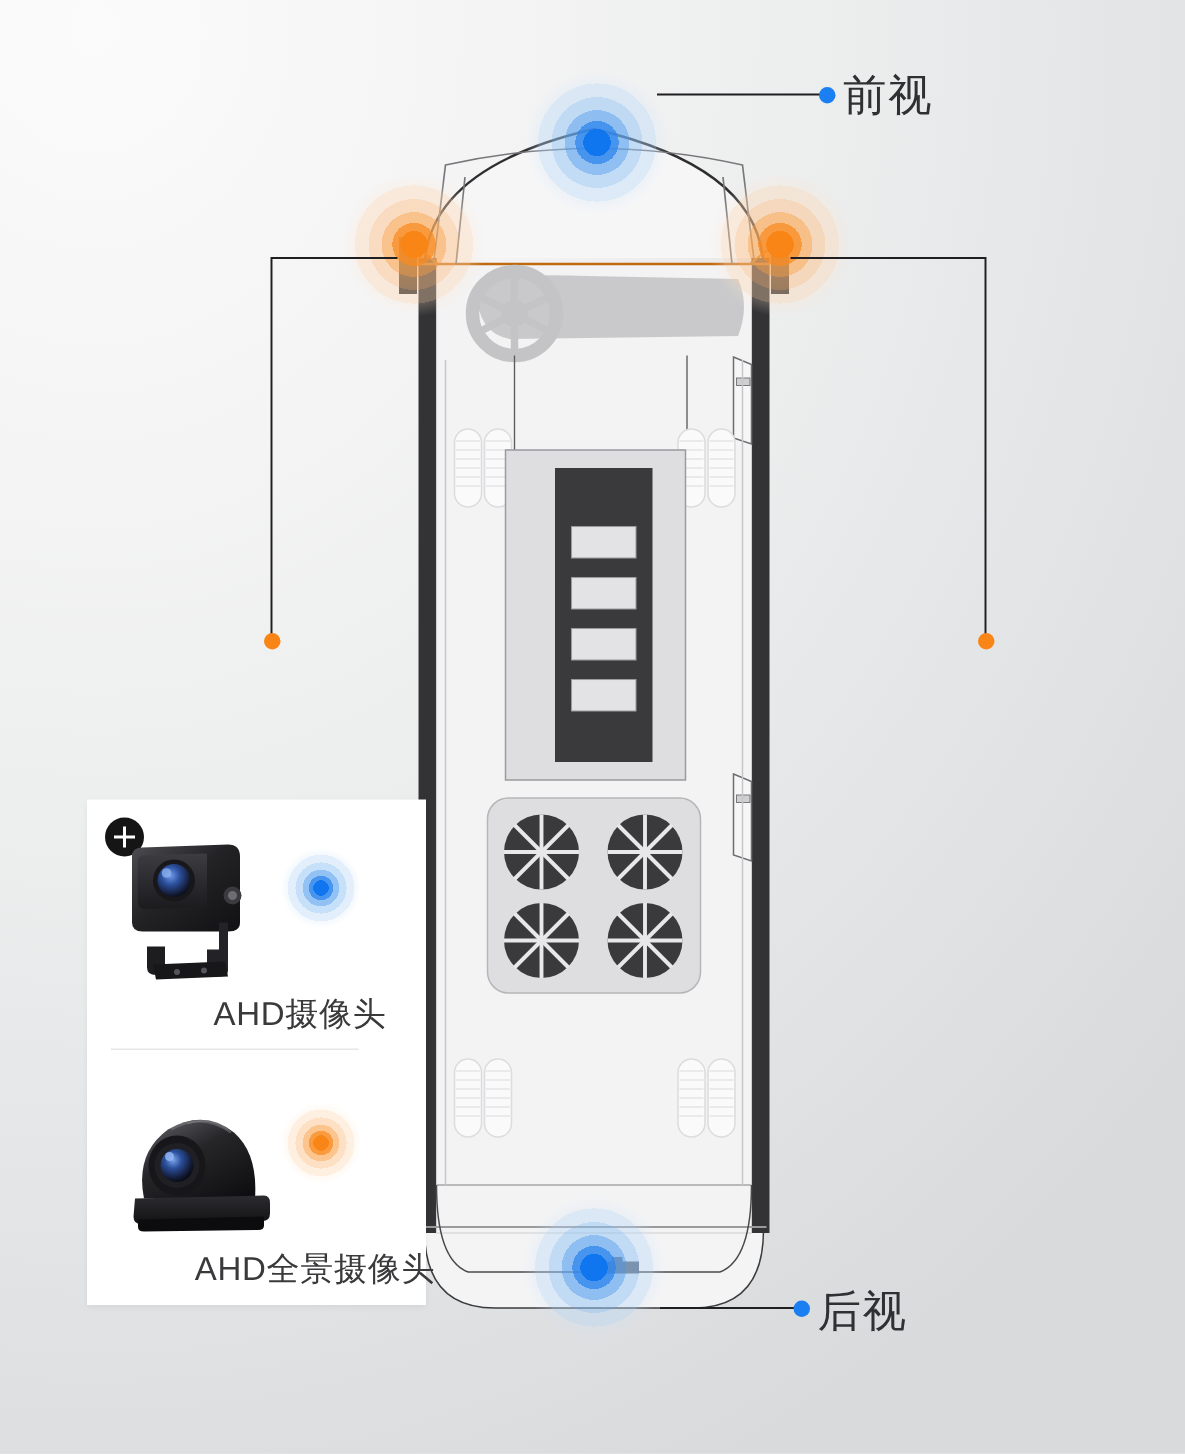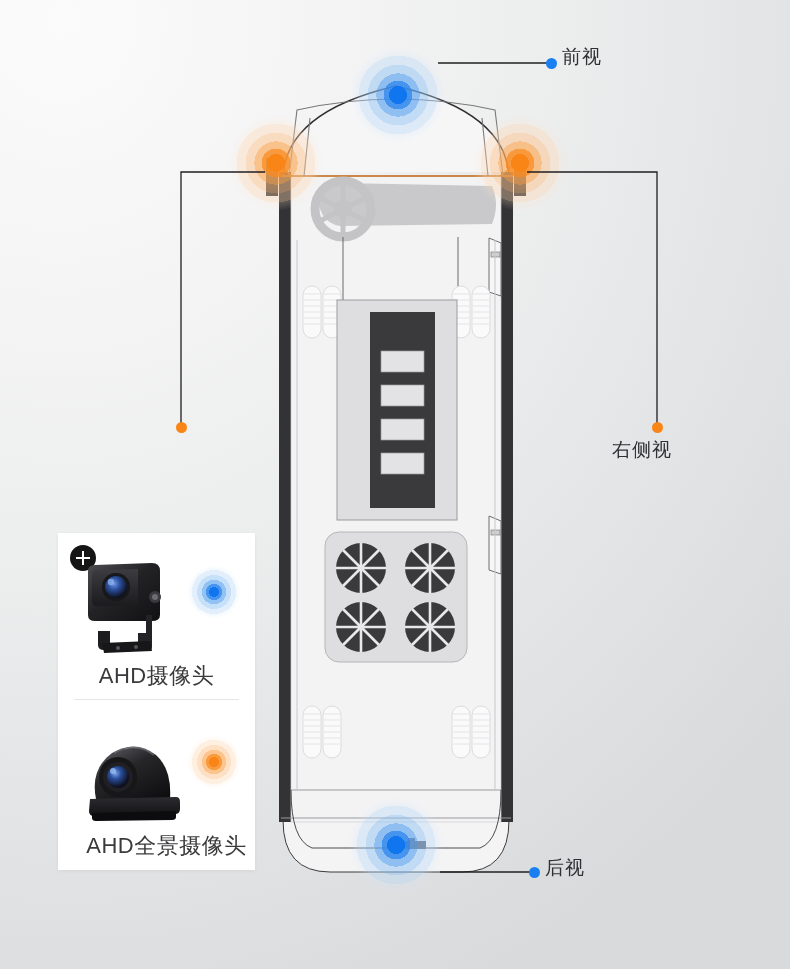--- a/index.html
+++ b/index.html
@@ -16,21 +16,21 @@
     overflow:hidden;
   }
   .abs{position:absolute;}
 
   
   .leader-svg{position:absolute;left:0;top:0;width:790px;height:969px;pointer-events:none;}
 
   
   .label{
     position:absolute;
-    font-size:19px;
+    font-size:29px;
     color:#2f3033;
     letter-spacing:1px;
     white-space:nowrap;
     font-family:"Liberation Sans","DejaVu Sans",sans-serif;
   }
   #label-front{left:562px;top:44px;}
   #label-rear{left:545px;top:855px;}
   #label-left{left:137px;top:437px;}
   #label-right{left:612px;top:437px;}
 
@@ -60,20 +60,21 @@
         rgba(252,196,143,.52) 45%, rgba(252,196,143,.52) 63%,
         rgba(253,214,176,.38) 63%, rgba(253,214,176,.38) 82%,
         rgba(253,228,202,.22) 82%, rgba(253,228,202,0) 100%);
   }
 
   
   #inset{
     position:absolute;left:58px;top:533px;width:197px;height:337px;
     background:#ffffff;
     box-shadow:0 1px 4px rgba(0,0,0,.06);
+    padding-left:29px;
   }
   #plus-badge{
     position:absolute;left:12px;top:12px;width:26px;height:26px;border-radius:50%;
     background:#151515;
   }
   #plus-badge:before,#plus-badge:after{
     content:"";position:absolute;background:#fff;
   }
   #plus-badge:before{left:6px;top:12px;width:14px;height:2.4px;}
   #plus-badge:after{left:11.8px;top:6px;width:2.4px;height:14px;}
@@ -329,21 +330,20 @@
       <polyline points="527,172 657,172 657,427"></polyline>
     </g>
   </svg>
 
   <div class="dot dot-blue abs" style="left:546px;top:58px;"></div>
   <div class="dot dot-blue abs" style="left:529px;top:867px;"></div>
   <div class="dot dot-orange abs" style="left:176px;top:422px;"></div>
   <div class="dot dot-orange abs" style="left:652px;top:422px;"></div>
 
   <div class="label" id="label-front">前视</div>
-  <div class="label" id="label-right">右侧视</div>
   <div class="label" id="label-rear">后视</div>
 
   <div id="inset">
 
     <div id="plus-badge"></div>
 
     <svg class="abs" style="left:22px;top:24px;" width="112" height="98">
       <defs>
         <linearGradient id="bodyA" x1="0" y1="0" x2="1" y2="1">
           <stop offset="0" stop-color="#4d4d52"></stop>

